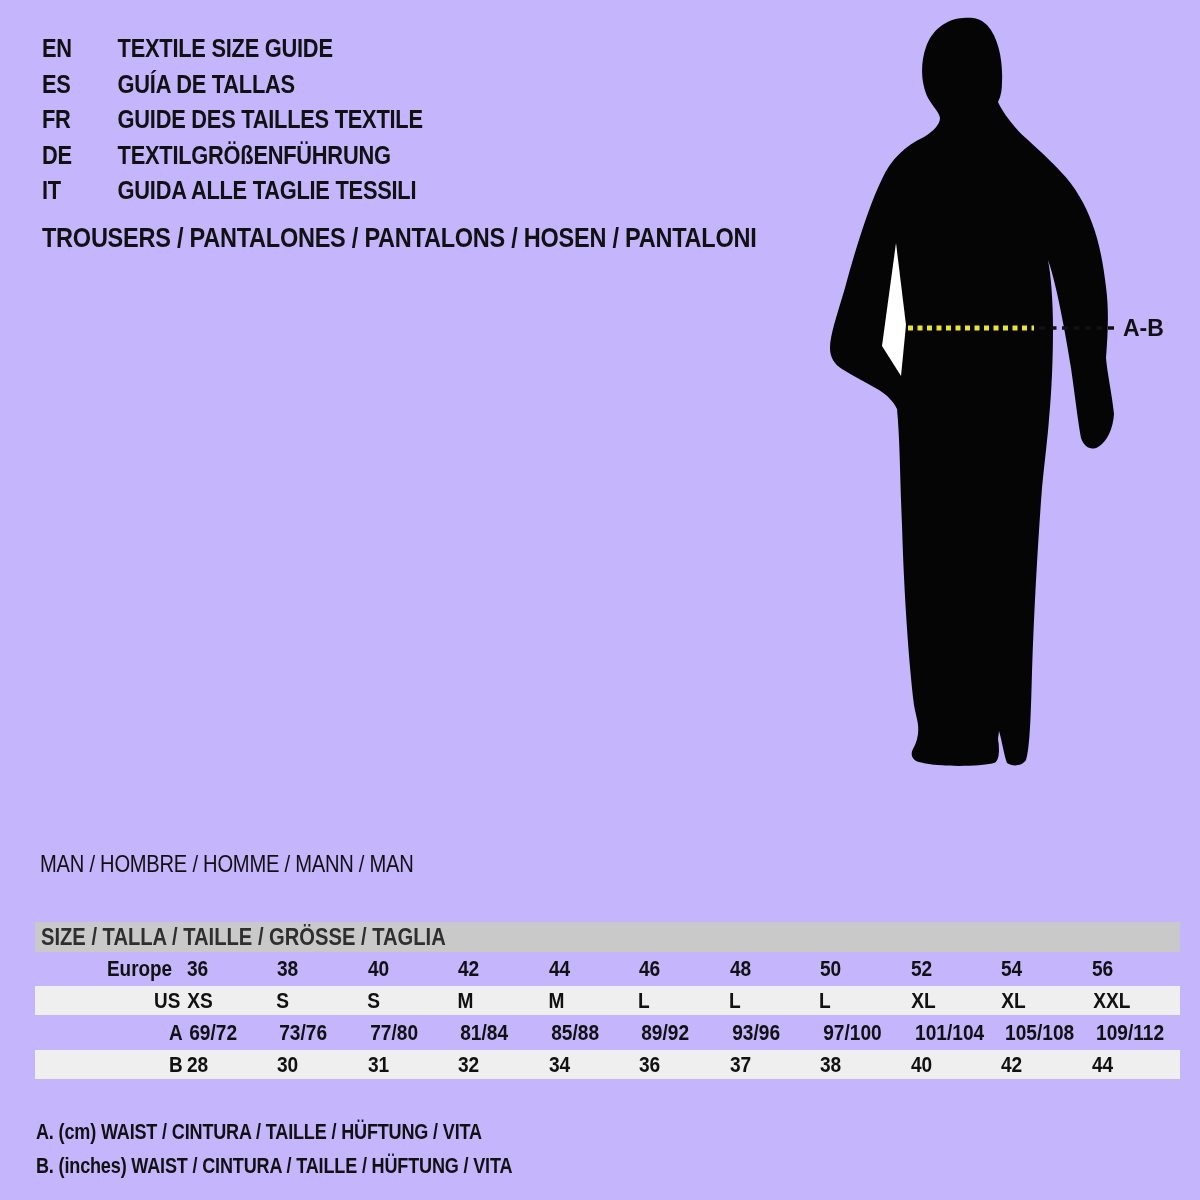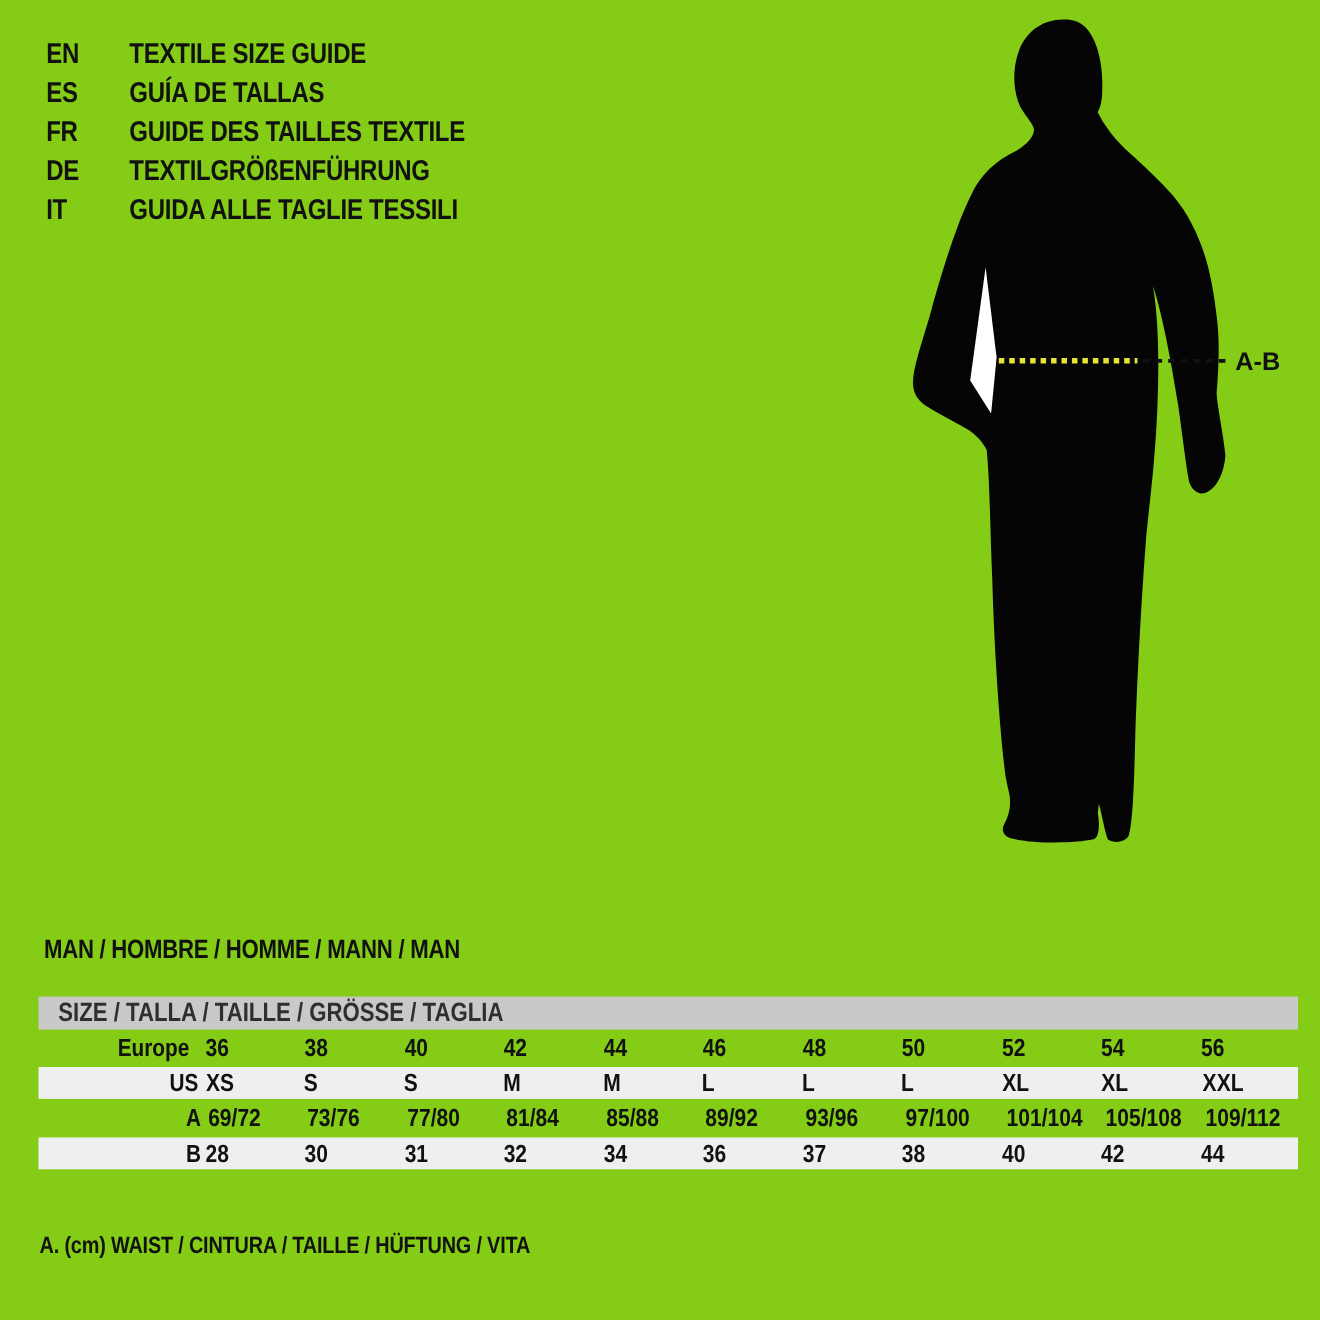--- a/index.html
+++ b/index.html
@@ -1,37 +1,37 @@
 <!DOCTYPE html>
 <html><head>
 <meta charset="utf-8">
 <style>
   html,body{margin:0;padding:0;background:#ffffff;}
   .canvas{
-    position:relative;width:1200px;height:1200px;background:#84cc16;overflow:hidden;
+    position:relative;width:1200px;height:1200px;background:#c4b5fd;overflow:hidden;
     font-family:"Liberation Sans",sans-serif;color:#111;
   }
   .cond-l{display:inline-block;transform:scaleX(0.84);transform-origin:left center;white-space:nowrap;}
   .cond-c{display:inline-block;transform:scaleX(0.85);transform-origin:center center;white-space:nowrap;}
 
   
   .lang-block{position:absolute;left:42px;top:31px;}
   .lang-row{height:35.5px;line-height:35.5px;font-size:26px;font-weight:bold;letter-spacing:-0.3px;transform:scaleX(0.84);transform-origin:left center;white-space:nowrap;}
   .lang-code{display:inline-block;width:90px;}
 
   .product-line{position:absolute;left:42px;top:222px;font-size:28px;font-weight:bold;letter-spacing:-0.3px;}
 
   
   .figure-svg{position:absolute;left:815px;top:10px;width:360px;height:790px;}
 
-  .section-title{position:absolute;left:40px;top:850px;font-size:24px;font-weight:bold;letter-spacing:-0.3px;}
+  .section-title{position:absolute;left:40px;top:850px;font-size:24px;font-weight:normal;letter-spacing:-0.3px;}
 
   
   .size-table{position:absolute;left:35px;top:906px;width:1145px;}
-  .t-header{height:30px;line-height:30px;background:#c9c9c9;color:#2f2f2f;font-size:24px;font-weight:bold;padding-left:18px;margin-bottom:2px;}
+  .t-header{height:30px;line-height:30px;background:#c9c9c9;color:#2f2f2f;font-size:24px;font-weight:bold;padding-left:6px;margin-bottom:2px;margin-top:16px;}
   .t-row{height:29px;margin-bottom:3px;display:grid;grid-template-columns:150px repeat(11,1fr);align-items:center;font-size:22.5px;font-weight:bold;}
   .t-row.stripe{background:#efefef;}
   .t-label{text-align:right;padding-left:6px;}
   .t-cell{text-align:left;}
 
   .footnote{position:absolute;left:36px;font-size:21.5px;font-weight:bold;letter-spacing:-0.2px;margin-top:12px;}
   .footnote.a{top:1108px;}
   .footnote.b{top:1142px;}
 </style>
 </head>
@@ -50,20 +50,23 @@
       <span class="lang-code">FR</span><span>GUIDE DES TAILLES TEXTILE</span>
     </div>
     <div class="lang-row">
       <span class="lang-code">DE</span><span>TEXTILGRÖßENFÜHRUNG</span>
     </div>
     <div class="lang-row">
       <span class="lang-code">IT</span><span>GUIDA ALLE TAGLIE TESSILI</span>
     </div>
   </div>
 
+  <div class="product-line">
+    <span class="cond-l">TROUSERS / PANTALONES / PANTALONS / HOSEN / PANTALONI</span>
+  </div>
 
   <svg class="figure-svg" viewBox="0 0 360 790">
     <path fill="#050505" d="
       M148,8
       C131,9 117,20 111,37
       C105,54 106,74 113,88
       C119,98 124,102 125,108
       C125,114 119,121 109,127
       C90,136 76,149 67,169
       C55,193 40,240 30,278
@@ -169,14 +172,17 @@
           <div class="t-cell"><span class="cond-c">40</span></div>
           <div class="t-cell"><span class="cond-c">42</span></div>
           <div class="t-cell"><span class="cond-c">44</span></div>
         </div>
       </div>
   </div>
 
   <div class="footnote a">
     <span class="cond-l">A. (cm) WAIST / CINTURA / TAILLE / HÜFTUNG / VITA</span>
   </div>
+  <div class="footnote b">
+    <span class="cond-l">B. (inches) WAIST / CINTURA / TAILLE / HÜFTUNG / VITA</span>
+  </div>
 
 </div>
 
 </body></html>

